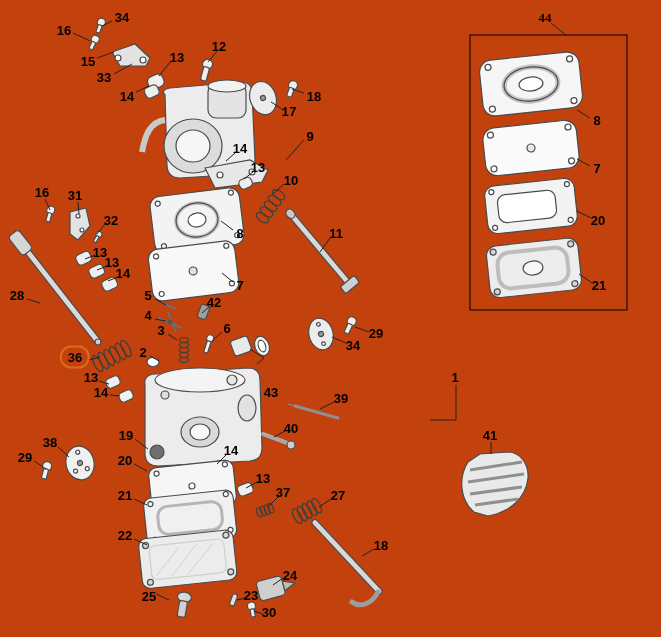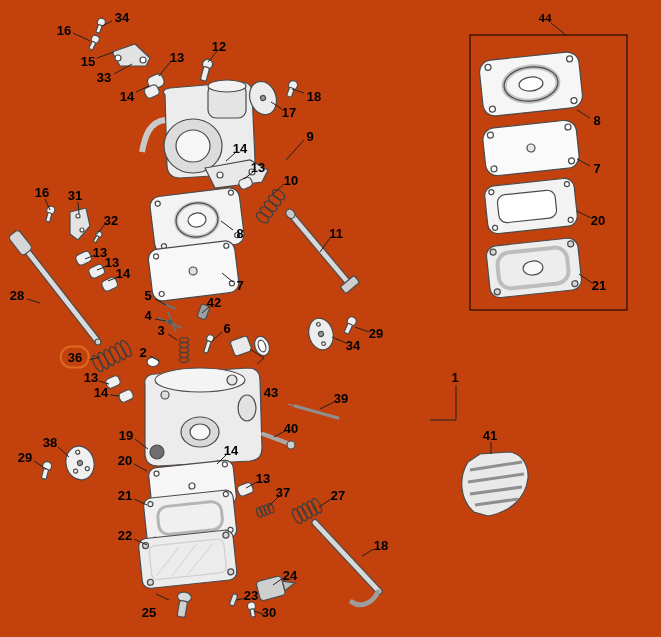--- a/index.html
+++ b/index.html
@@ -431,21 +431,21 @@
 
   <div class="labels-layer">
       <div class="label" style="left: 122px; top: 17px; color: rgb(0, 0, 0);">34</div>
       <div class="label" style="left: 64px; top: 30px; color: rgb(0, 0, 0);">16</div>
       <div class="label" style="left: 88px; top: 61px; color: rgb(0, 0, 0);">15</div>
       <div class="label" style="left: 104px; top: 77px; color: rgb(0, 0, 0);">33</div>
       <div class="label" style="left: 177px; top: 57px; color: rgb(0, 0, 0);">13</div>
       <div class="label" style="left: 219px; top: 46px; color: rgb(0, 0, 0);">12</div>
       <div class="label" style="left: 127px; top: 96px; color: rgb(0, 0, 0);">14</div>
       <div class="label" style="left: 314px; top: 96px; color: rgb(0, 0, 0);">18</div>
-      <div class="label" style="left: 289px; top: 112px; color: rgb(0, 0, 0);">17</div>
+      <div class="label" style="left: 289px; top: 112px; color: rgb(0, 0, 0); font-family: Liberation Mono, monospace;">17</div>
       <div class="label" style="left: 310px; top: 136px; color: rgb(0, 0, 0);">9</div>
       <div class="label" style="left: 240px; top: 148px; color: rgb(0, 0, 0);">14</div>
       <div class="label" style="left: 258px; top: 167px; color: rgb(0, 0, 0);">13</div>
       <div class="label" style="left: 291px; top: 180px; color: rgb(0, 0, 0);">10</div>
       <div class="label" style="left: 240px; top: 233px; color: rgb(0, 0, 0);">8</div>
       <div class="label" style="left: 336px; top: 233px; color: rgb(0, 0, 0);">11</div>
       <div class="label" style="left: 42px; top: 192px; color: rgb(0, 0, 0);">16</div>
       <div class="label" style="left: 75px; top: 195px; color: rgb(0, 0, 0);">31</div>
       <div class="label" style="left: 111px; top: 220px; color: rgb(0, 0, 0);">32</div>
       <div class="label" style="left: 100px; top: 252px; color: rgb(0, 0, 0);">13</div>
@@ -472,21 +472,21 @@
       <div class="label" style="left: 263px; top: 478px; color: rgb(0, 0, 0);">13</div>
       <div class="label" style="left: 125px; top: 460px; color: rgb(0, 0, 0);">20</div>
       <div class="label" style="left: 50px; top: 442px; color: rgb(0, 0, 0);">38</div>
       <div class="label" style="left: 25px; top: 457px; color: rgb(0, 0, 0);">29</div>
       <div class="label" style="left: 125px; top: 495px; color: rgb(0, 0, 0);">21</div>
       <div class="label" style="left: 283px; top: 492px; color: rgb(0, 0, 0);">37</div>
       <div class="label" style="left: 338px; top: 495px; color: rgb(0, 0, 0);">27</div>
       <div class="label" style="left: 125px; top: 535px; color: rgb(0, 0, 0);">22</div>
       <div class="label" style="left: 381px; top: 545px; color: rgb(0, 0, 0);">18</div>
       <div class="label" style="left: 290px; top: 575px; color: rgb(0, 0, 0);">24</div>
-      <div class="label" style="left: 149px; top: 612px; color: rgb(0, 0, 0);">25</div>
+      <div class="label" style="left: 149px; top: 596px; color: rgb(0, 0, 0);">25</div>
       <div class="label" style="left: 251px; top: 595px; color: rgb(0, 0, 0);">23</div>
       <div class="label" style="left: 269px; top: 612px; color: rgb(0, 0, 0);">30</div>
       <div class="label" style="left: 545px; top: 17px; color: rgb(0, 0, 0); font-family: Liberation Serif, serif;">44</div>
       <div class="label" style="left: 597px; top: 120px; color: rgb(0, 0, 0);">8</div>
       <div class="label" style="left: 597px; top: 168px; color: rgb(0, 0, 0);">7</div>
       <div class="label" style="left: 598px; top: 220px; color: rgb(0, 0, 0);">20</div>
       <div class="label" style="left: 599px; top: 285px; color: rgb(0, 0, 0);">21</div>
       <div class="label" style="left: 455px; top: 377px; color: rgb(0, 0, 0);">1</div>
       <div class="label" style="left: 490px; top: 435px; color: rgb(0, 0, 0);">41</div>
     </div>

